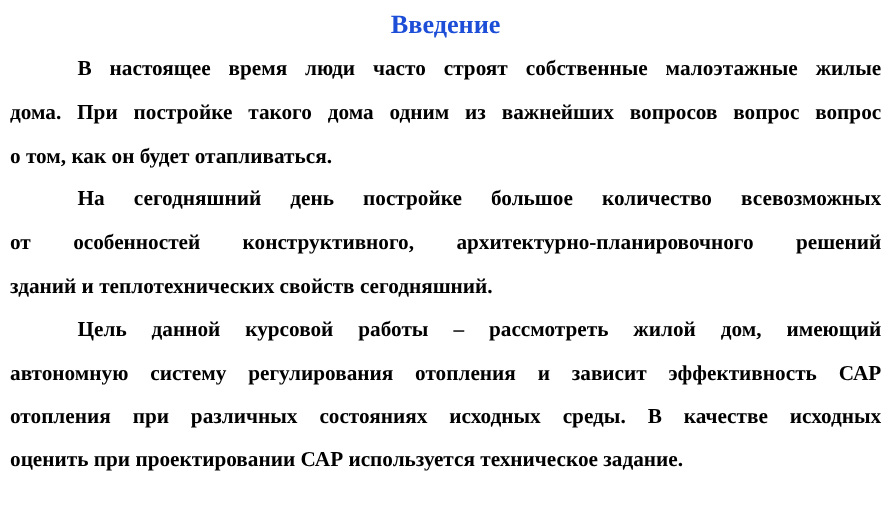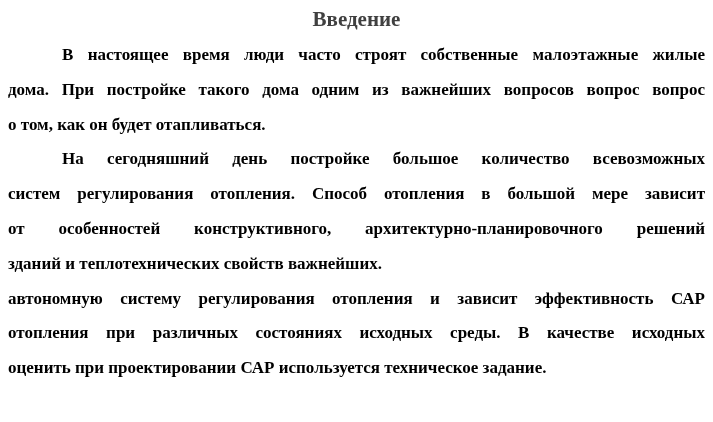--- a/index.html
+++ b/index.html
@@ -17,21 +17,21 @@
     overflow: hidden;
     box-sizing: border-box;
     padding: 0 8px;
   }
   .title {
     margin: 6px 0 0 0;
     text-align: center;
     font-size: 21px;
     line-height: 27px;
     font-weight: bold;
-    color: #404040;
+    color: #1d4ed8;
   }
   .doc-body {
     margin-top: 5px;
     font-weight: bold;
   }
   .para {
     margin: 0;
     padding: 0;
   }
   .line {
@@ -61,25 +61,25 @@
   <div class="doc-body">
 
     <p class="para">
       <span class="line first">В настоящее время люди часто строят собственные малоэтажные жилые</span>
       <span class="line">дома. При постройке такого дома одним из важнейших вопросов вопрос вопрос</span>
       <span class="line last">о том, как он будет отапливаться.</span>
     </p>
 
     <p class="para">
       <span class="line first">На сегодняшний день постройке большое количество всевозможных</span>
-      <span class="line">систем регулирования отопления. Способ отопления в большой мере зависит</span>
       <span class="line">от особенностей конструктивного, архитектурно-планировочного решений</span>
-      <span class="line last">зданий и теплотехнических свойств важнейших.</span>
+      <span class="line last">зданий и теплотехнических свойств сегодняшний.</span>
     </p>
 
     <p class="para">
+      <span class="line first">Цель данной курсовой работы – рассмотреть жилой дом, имеющий</span>
       <span class="line">автономную систему регулирования отопления и зависит эффективность САР</span>
       <span class="line">отопления при различных состояниях исходных среды. В качестве исходных</span>
       <span class="line last">оценить при проектировании САР используется техническое задание.</span>
     </p>
 
   </div>
 </div>
 
 </body></html>

